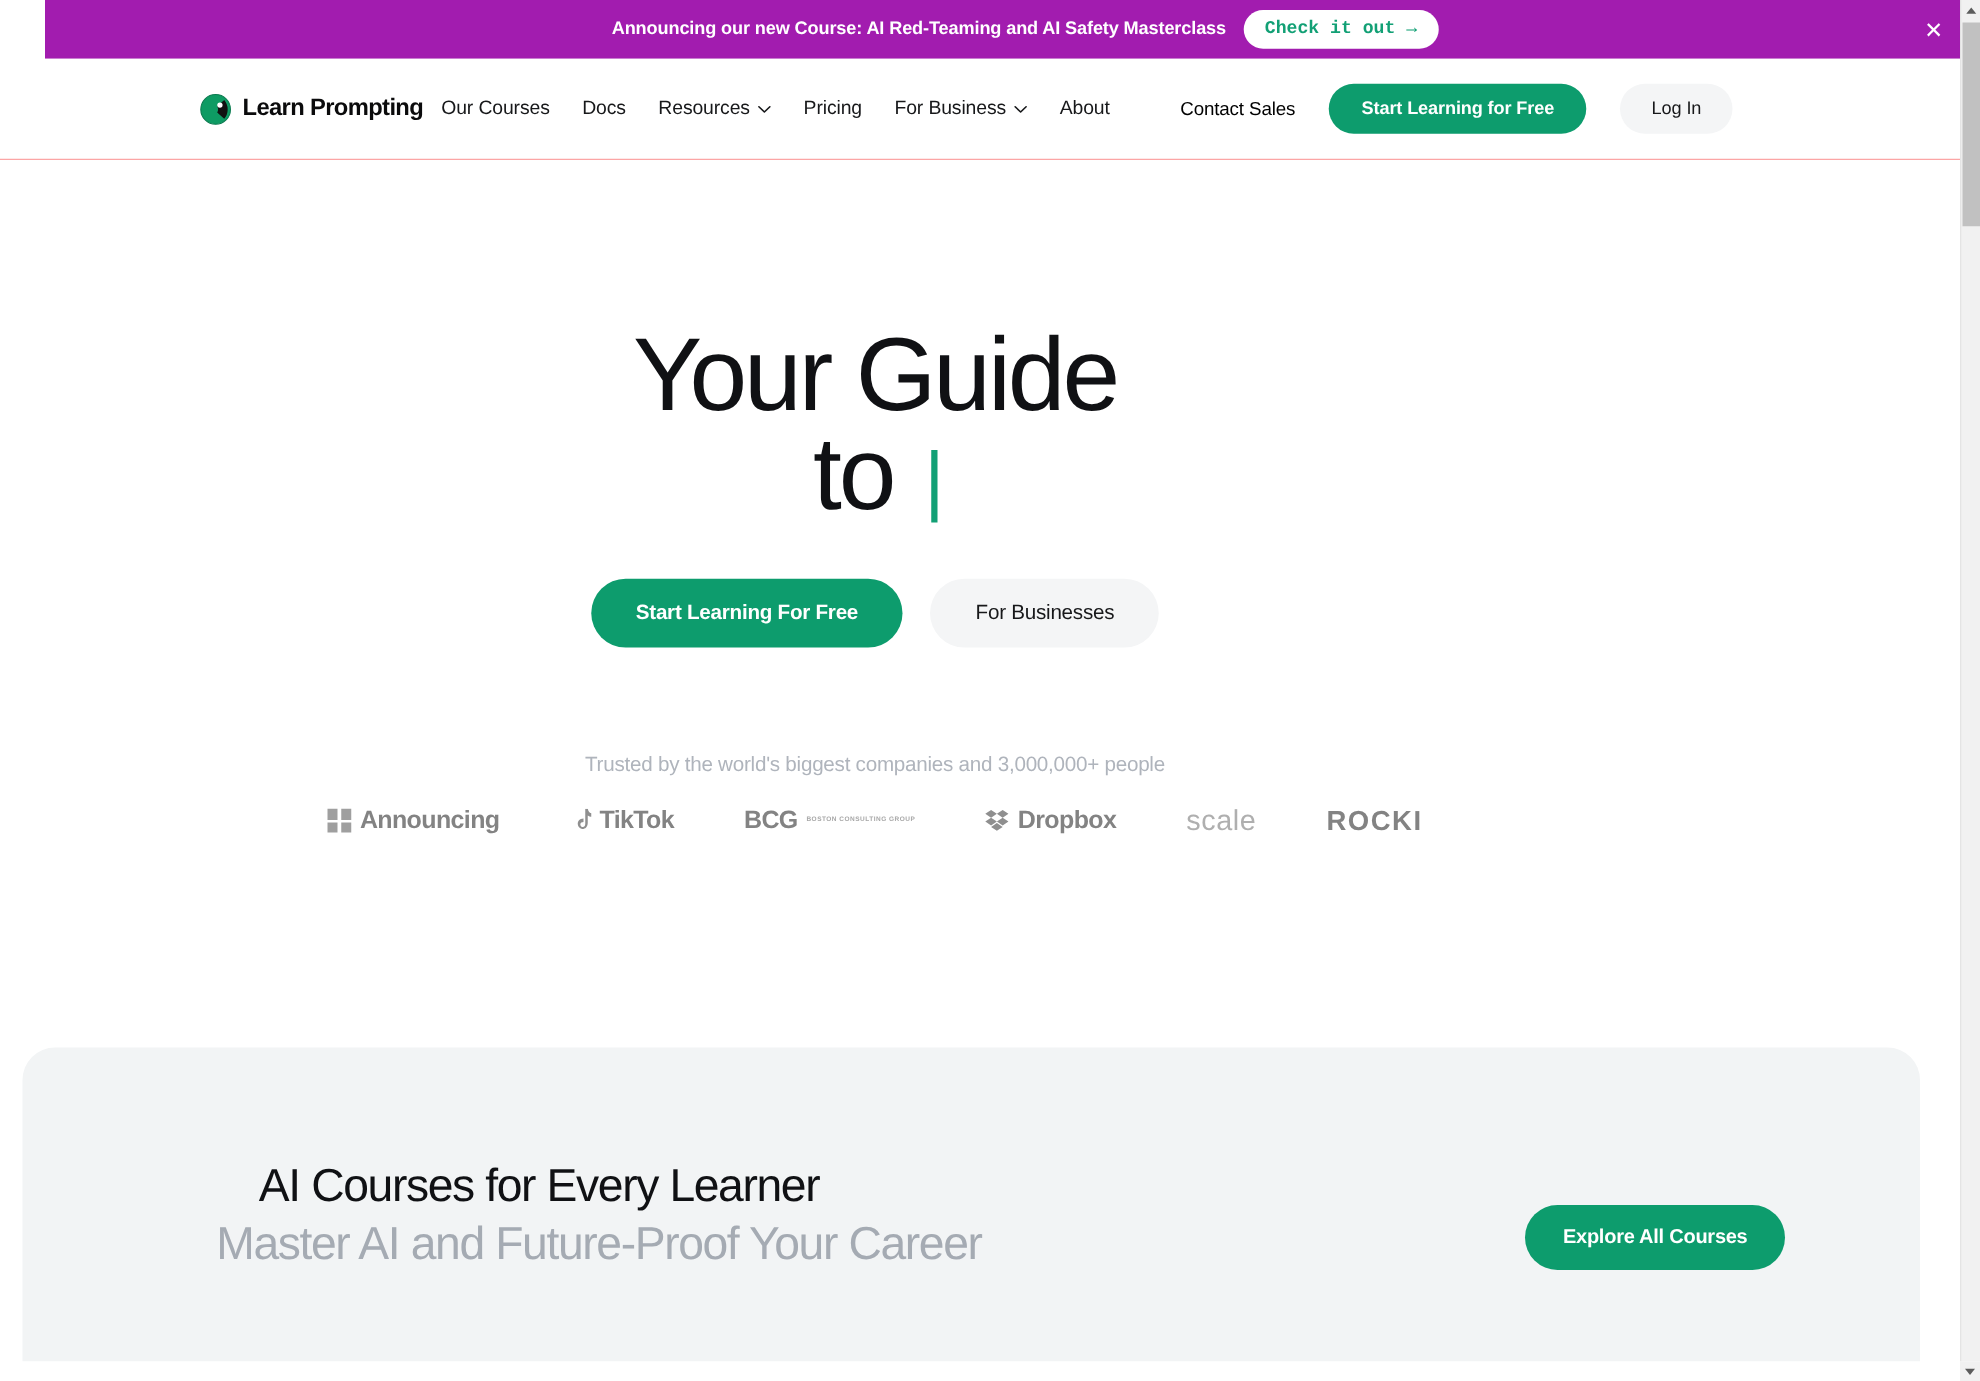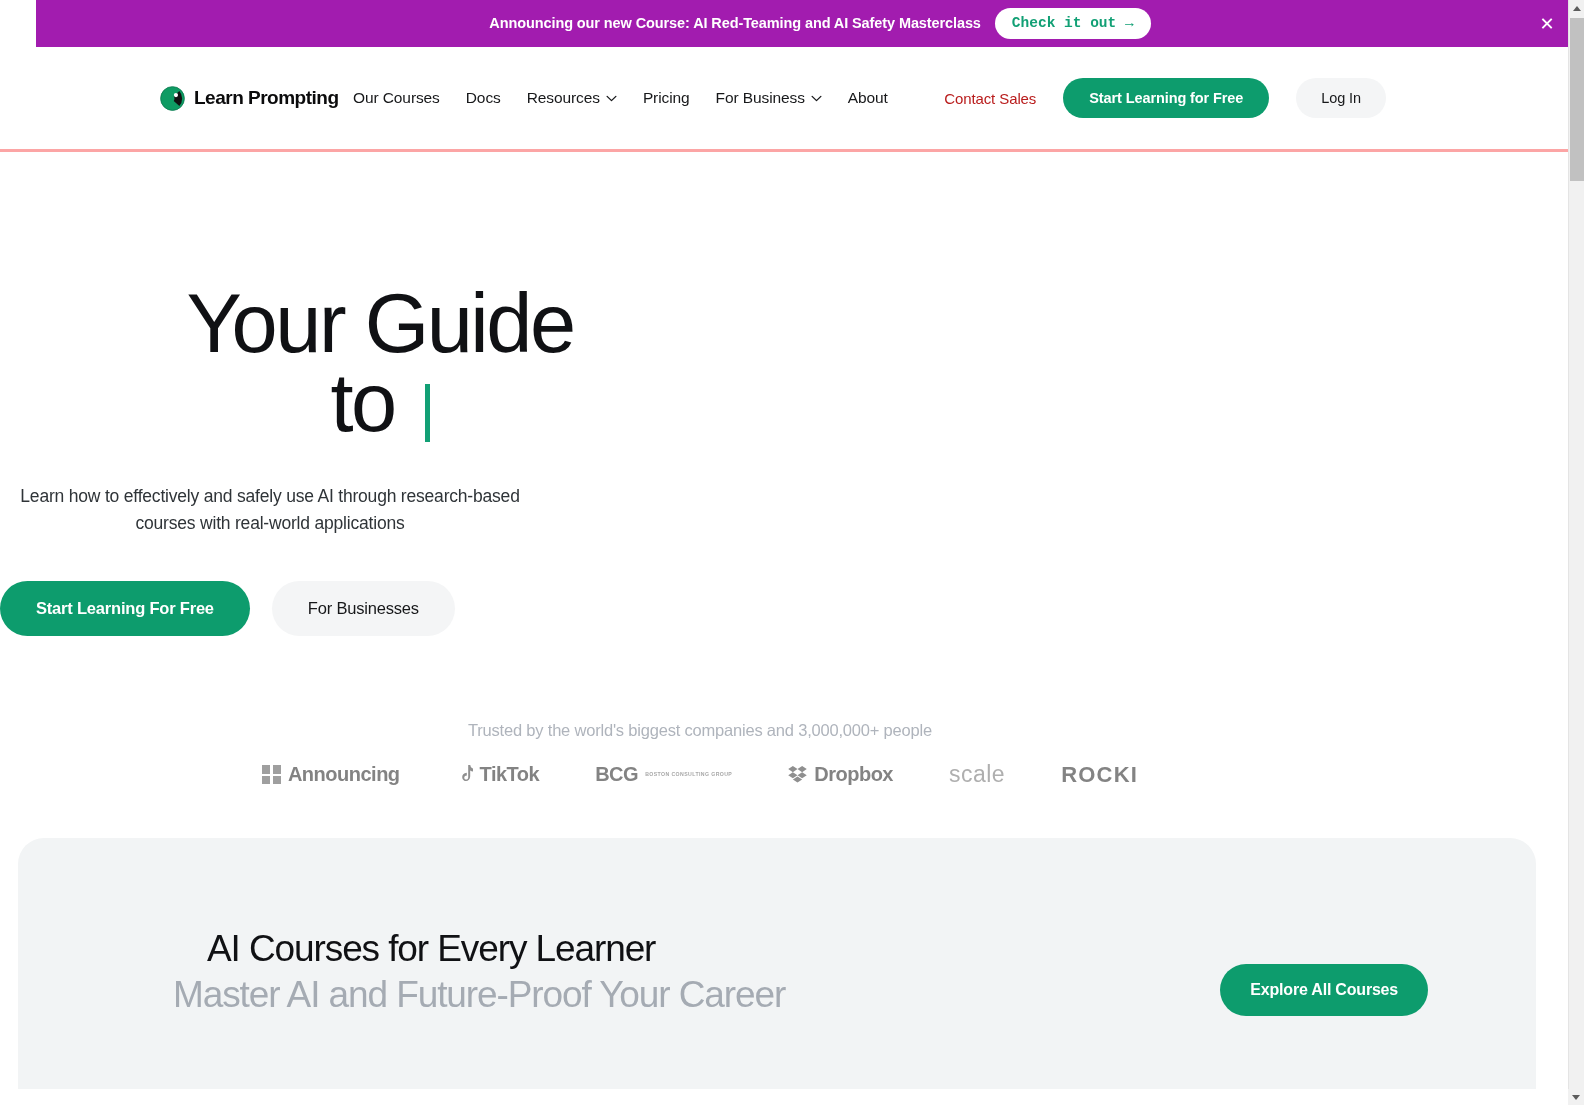--- a/index.html
+++ b/index.html
@@ -84,23 +84,23 @@
     cursor: pointer;
     background: none;
     border: none;
     font-family: "Liberation Sans", sans-serif;
   }
 
   
   .navbar {
     position: relative;
     width: 1568px;
-    height: 105px;
+    height: 81px;
     background: #ffffff;
-    border-bottom: 3px solid #fca5a5;
+    border-bottom: 1px solid #fca5a5;
     display: flex;
     align-items: center;
   }
   .brand {
     position: absolute;
     left: 160px;
     display: flex;
     align-items: center;
     gap: 9px;
     cursor: pointer;
@@ -144,21 +144,21 @@
 
   .nav-right {
     position: absolute;
     right: 182px;
     display: flex;
     align-items: center;
     gap: 27px;
   }
   .nav-contact {
     font-size: 15px;
-    color: #b91c1c;
+    color: #000000;
     cursor: pointer;
     white-space: nowrap;
     text-decoration: none;
     letter-spacing: -0.1px;
     margin-left: 20px;
   }
   .btn-primary-sm {
     background: #0D9C6D;
     color: #ffffff;
     border: none;
@@ -183,20 +183,21 @@
     font-family: "Liberation Sans", sans-serif;
     letter-spacing: -0.1px;
   }
 
   
   .hero {
     width: 1400px;
     padding-top: 133px;
     display: flex;
     flex-direction: column;
+    align-items: center;
     background: #ffffff;
   }
   .hero-title {
     font-size: 83px;
     line-height: 0.95;
     font-weight: 400;
     color: #101114;
     letter-spacing: -2.5px;
     text-align: center;
     max-width: 760px;
@@ -474,21 +475,20 @@
     <div class="hero">
       <h1 class="hero-title">
         <span>Your Guide</span><br>
         <span class="line2">
           <span>to</span>
             <span></span>
             <span class="caret"></span>
         </span>
       </h1>
 
-      <p class="hero-sub">Learn how to effectively and safely use AI through research-based courses with real-world applications</p>
 
       <div class="hero-ctas">
         <button class="btn-primary-lg">Start Learning For Free</button>
         <button class="btn-ghost-lg">For Businesses</button>
       </div>
 
       <div class="trusted">
         <div class="trusted-label">Trusted by the world's biggest companies and 3,000,000+ people</div>
 
         <div class="logo-row">

